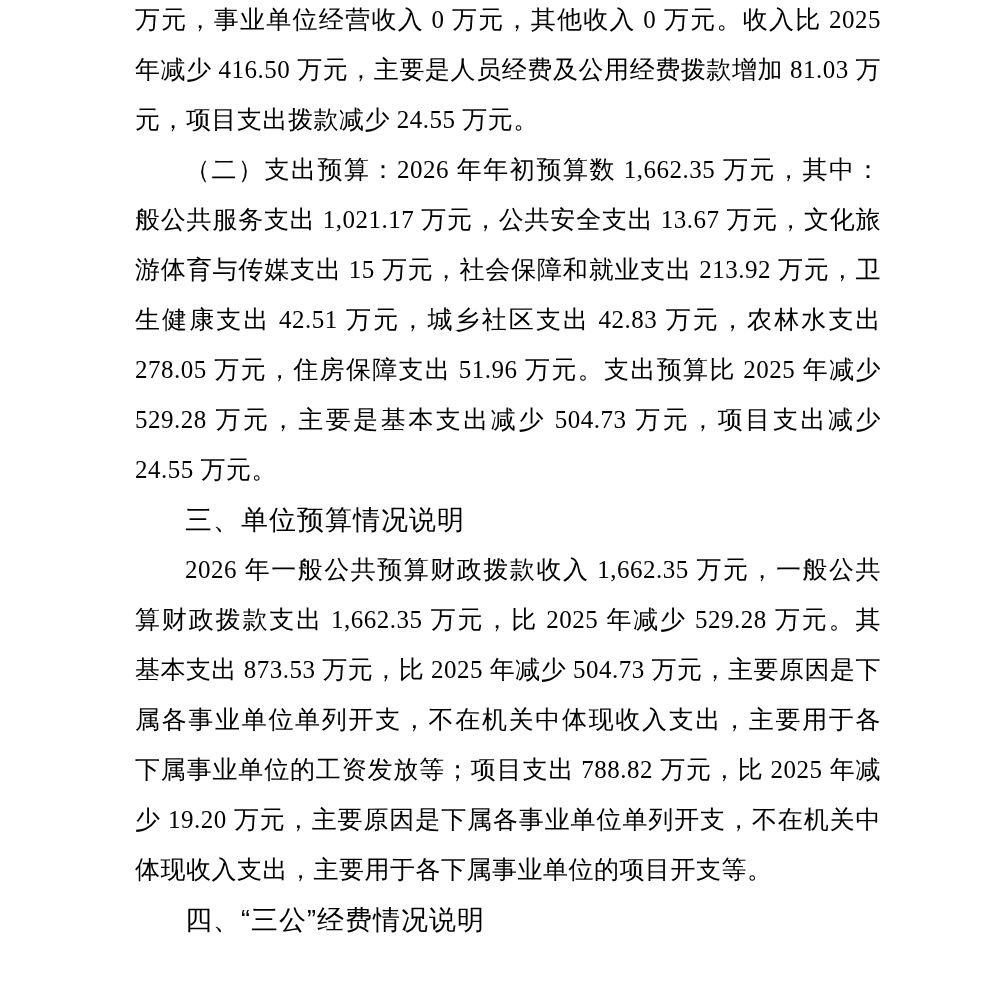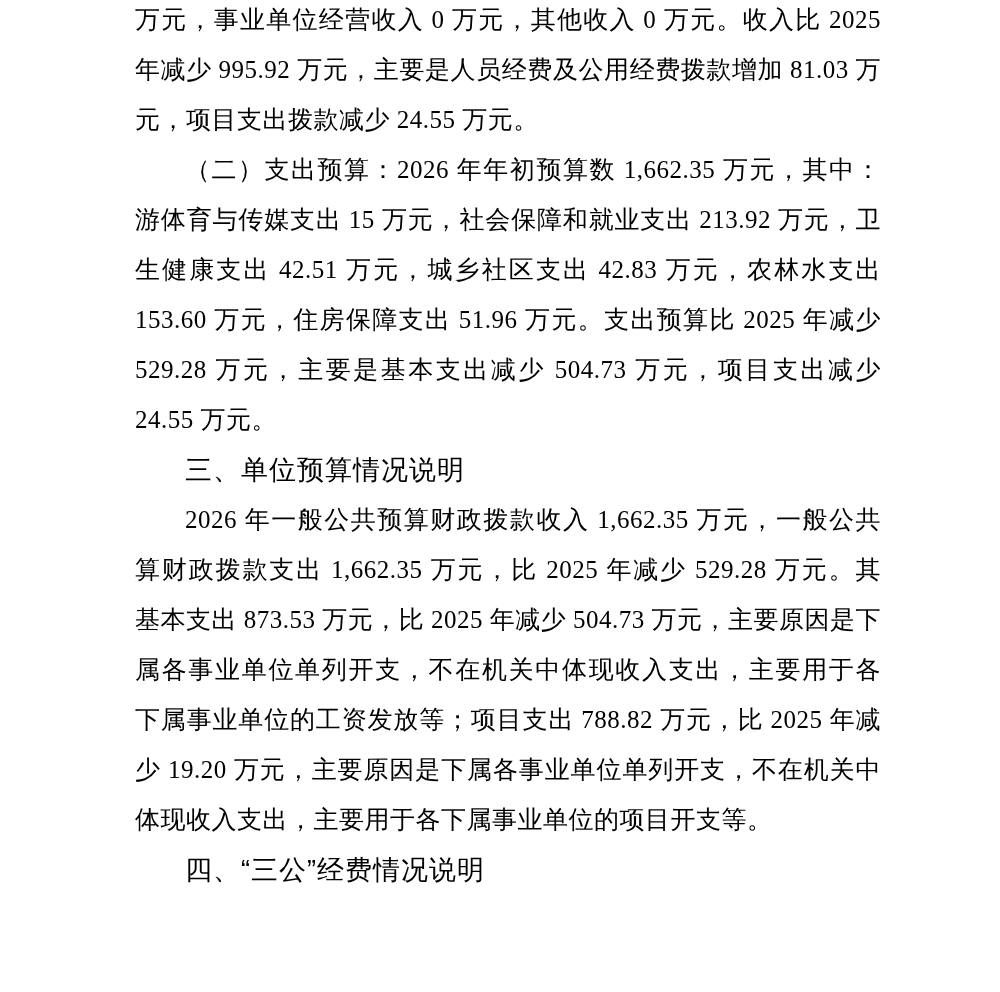--- a/index.html
+++ b/index.html
@@ -48,26 +48,27 @@
     font-size: 27px;
     letter-spacing: 1px;
   }
 </style>
 </head>
 <body>
 
 <div class="page">
   <div class="text-block" id="doc-lines">
       <div class="line body justify">万元，事业单位经营收入 0 万元，其他收入 0 万元。收入比 2025</div>
-      <div class="line body justify">年减少 995.92 万元，主要是人员经费及公用经费拨款增加 81.03 万</div>
+      <div class="line body justify">年减少 416.50 万元，主要是人员经费及公用经费拨款增加 81.03 万</div>
       <div class="line body">元，项目支出拨款减少 24.55 万元。</div>
       <div class="line body justify indent">（二）支出预算：2026 年年初预算数 1,662.35 万元，其中：一</div>
+      <div class="line body justify">般公共服务支出 1,021.17 万元，公共安全支出 13.67 万元，文化旅</div>
       <div class="line body justify">游体育与传媒支出 15 万元，社会保障和就业支出 213.92 万元，卫</div>
       <div class="line body justify">生健康支出 42.51 万元，城乡社区支出 42.83 万元，农林水支出</div>
-      <div class="line body justify">153.60 万元，住房保障支出 51.96 万元。支出预算比 2025 年减少</div>
+      <div class="line body justify">278.05 万元，住房保障支出 51.96 万元。支出预算比 2025 年减少</div>
       <div class="line body justify">529.28 万元，主要是基本支出减少 504.73 万元，项目支出减少</div>
       <div class="line body">24.55 万元。</div>
       <div class="line heading indent">三、单位预算情况说明</div>
       <div class="line body justify indent">2026 年一般公共预算财政拨款收入 1,662.35 万元，一般公共预</div>
       <div class="line body justify">算财政拨款支出 1,662.35 万元，比 2025 年减少 529.28 万元。其中：</div>
       <div class="line body justify">基本支出 873.53 万元，比 2025 年减少 504.73 万元，主要原因是下</div>
       <div class="line body justify">属各事业单位单列开支，不在机关中体现收入支出，主要用于各</div>
       <div class="line body justify">下属事业单位的工资发放等；项目支出 788.82 万元，比 2025 年减</div>
       <div class="line body justify">少 19.20 万元，主要原因是下属各事业单位单列开支，不在机关中</div>
       <div class="line body">体现收入支出，主要用于各下属事业单位的项目开支等。</div>

